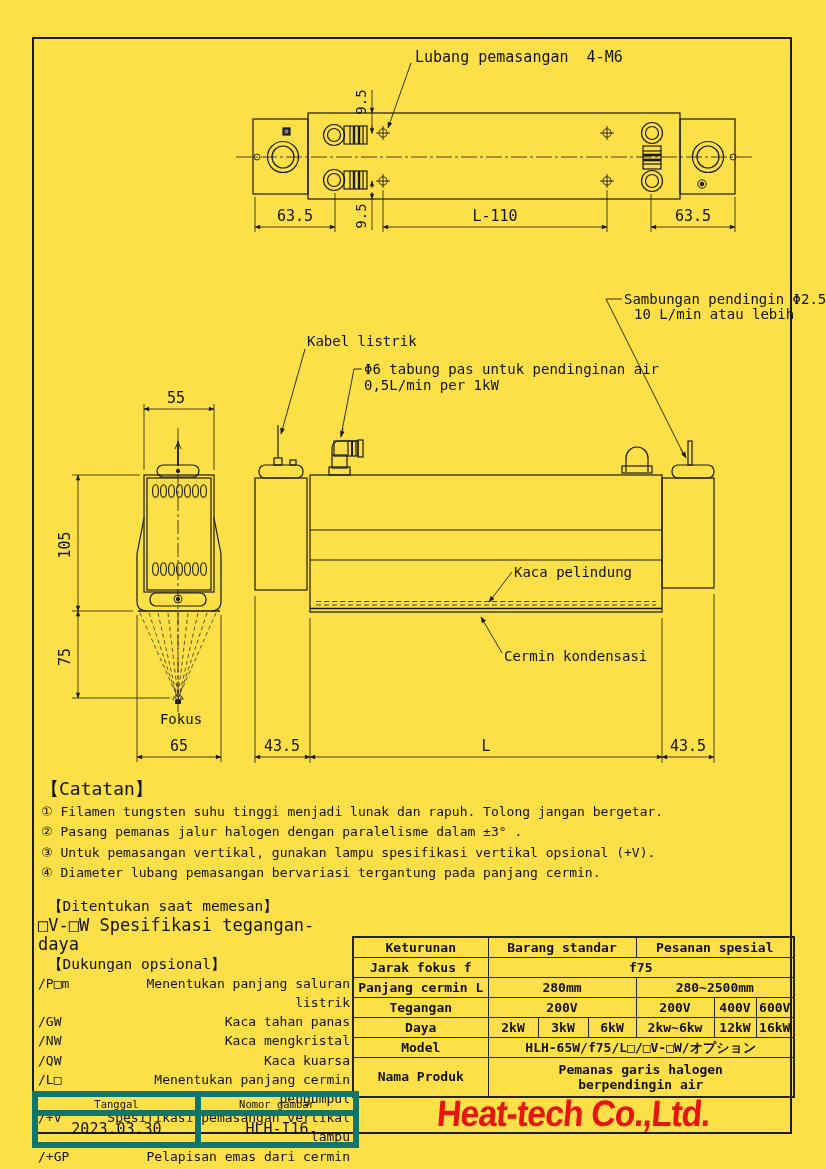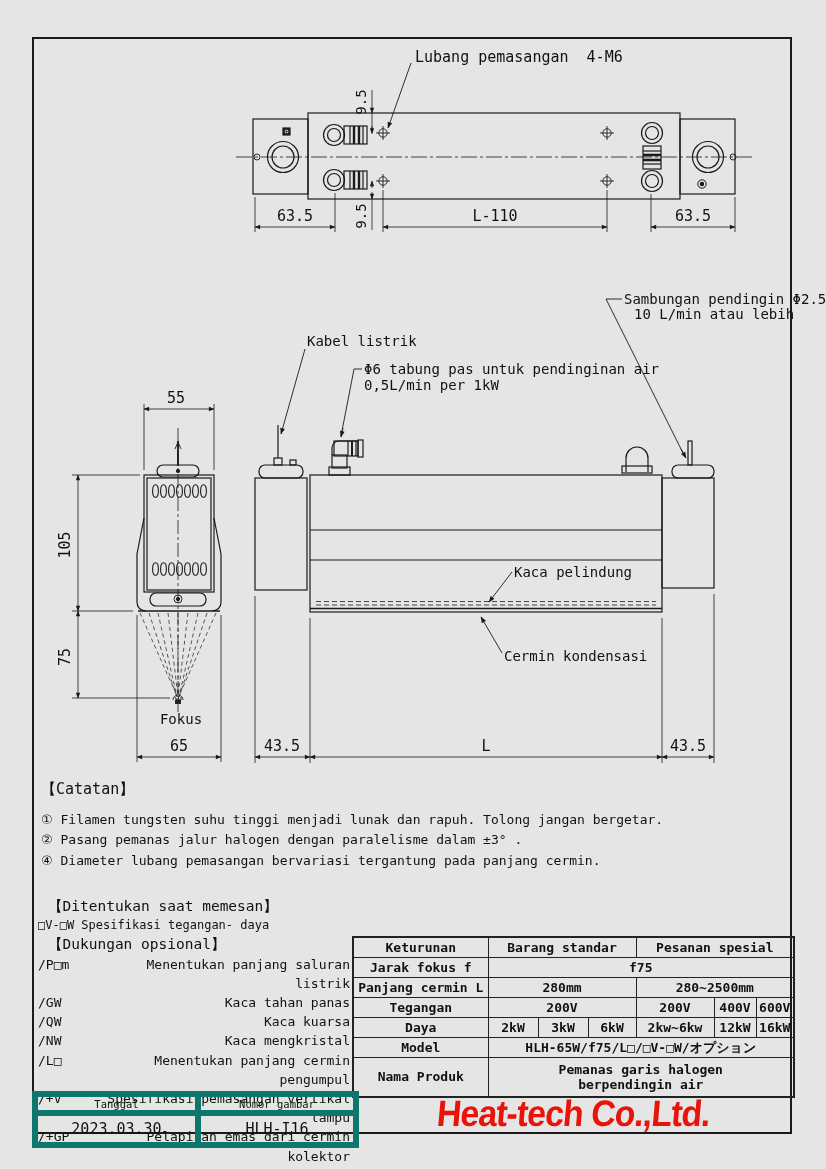--- a/index.html
+++ b/index.html
@@ -1,26 +1,26 @@
 <!DOCTYPE html>
 <html><head>
 <meta charset="utf-8">
 <style>
   html,body{margin:0;padding:0;background:#fff;}
-  .page{position:relative;width:826px;height:1169px;background:#e5e5e5;overflow:hidden;
+  .page{position:relative;width:826px;height:1169px;background:#fde047;overflow:hidden;
         font-family:"DejaVu Sans Mono","DejaVu Sans",monospace;color:#111;}
   .frame{position:absolute;left:32px;top:37px;width:760px;height:1097px;
          border:2px solid #1a1a1a;box-sizing:border-box;}
   svg{position:absolute;left:0;top:0;}
   svg text{font-family:"DejaVu Sans Mono","DejaVu Sans",monospace;fill:#111;white-space:pre;}
   .notes{position:absolute;left:41px;top:779px;width:730px;font-size:13px;line-height:20.5px;}
-  .notes-title{font-size:15px;margin-bottom:10px;}
+  .notes-title{font-size:18px;margin-bottom:2px;}
   .ordering{position:absolute;left:38px;top:897px;width:312px;font-size:13px;line-height:19.2px;}
   .ord-title{font-size:14.5px;padding-left:10px;}
-  .ord-spec{font-size:12px;}
+  .ord-spec{font-size:17px;}
   .opt-row{display:flex;}
   .opt-code{width:46px;flex:none;}
   .opt-desc{flex:1;text-align:right;}
   table.spec{position:absolute;left:352px;top:936px;width:441px;border-collapse:collapse;
              table-layout:fixed;font-size:13px;}
   table.spec td{border:1px solid #222;text-align:center;padding:0;height:19px;
                 overflow:hidden;white-space:nowrap;}
   table.spec{border:2px solid #222;font-weight:bold;}
   table.titleblock{position:absolute;left:32px;top:1091px;width:321px;border-collapse:collapse;
                    table-layout:fixed;}
@@ -274,42 +274,43 @@
     <text x="70" y="545" font-size="15" text-anchor="middle" transform="rotate(-90 70 545)">105</text>
     <text x="70" y="657" font-size="15" text-anchor="middle" transform="rotate(-90 70 657)">75</text>
     <text x="179" y="751" font-size="15" text-anchor="middle">65</text>
     <text x="181" y="724" font-size="14" text-anchor="middle">Fokus</text>
   </svg>
 
   <div class="notes">
     <div class="notes-title">【Catatan】</div>
     <div class="note-line">① Filamen tungsten suhu tinggi menjadi lunak dan rapuh. Tolong jangan bergetar.</div>
     <div class="note-line">② Pasang pemanas jalur halogen dengan paralelisme dalam ±3° .</div>
+    <div class="note-line">③ Untuk pemasangan vertikal, gunakan lampu spesifikasi vertikal opsional (+V).</div>
     <div class="note-line">④ Diameter lubang pemasangan bervariasi tergantung pada panjang cermin.</div>
   </div>
 
   <div class="ordering">
     <div class="ord-title">【Ditentukan saat memesan】</div>
     <div class="ord-spec">□V-□W Spesifikasi tegangan- daya</div>
     <div class="ord-title">【Dukungan opsional】</div>
     <div class="opt-row">
       <span class="opt-code">/P□m</span>
       <span class="opt-desc">Menentukan panjang saluran listrik</span>
       </div>
     <div class="opt-row">
       <span class="opt-code">/GW</span>
       <span class="opt-desc">Kaca tahan panas</span>
       </div>
     <div class="opt-row">
+      <span class="opt-code">/NW</span>
+      <span class="opt-desc">Kaca mengkristal</span>
+      </div>
+    <div class="opt-row">
       <span class="opt-code">/QW</span>
       <span class="opt-desc">Kaca kuarsa</span>
-      </div>
-    <div class="opt-row">
-      <span class="opt-code">/NW</span>
-      <span class="opt-desc">Kaca mengkristal</span>
       </div>
     <div class="opt-row">
       <span class="opt-code">/L□</span>
       <span class="opt-desc">Menentukan panjang cermin pengumpul</span>
       </div>
     <div class="opt-row">
       <span class="opt-code">/+V</span>
       <span class="opt-desc">Spesifikasi pemasangan vertikal lampu</span>
       </div>
     <div class="opt-row">

